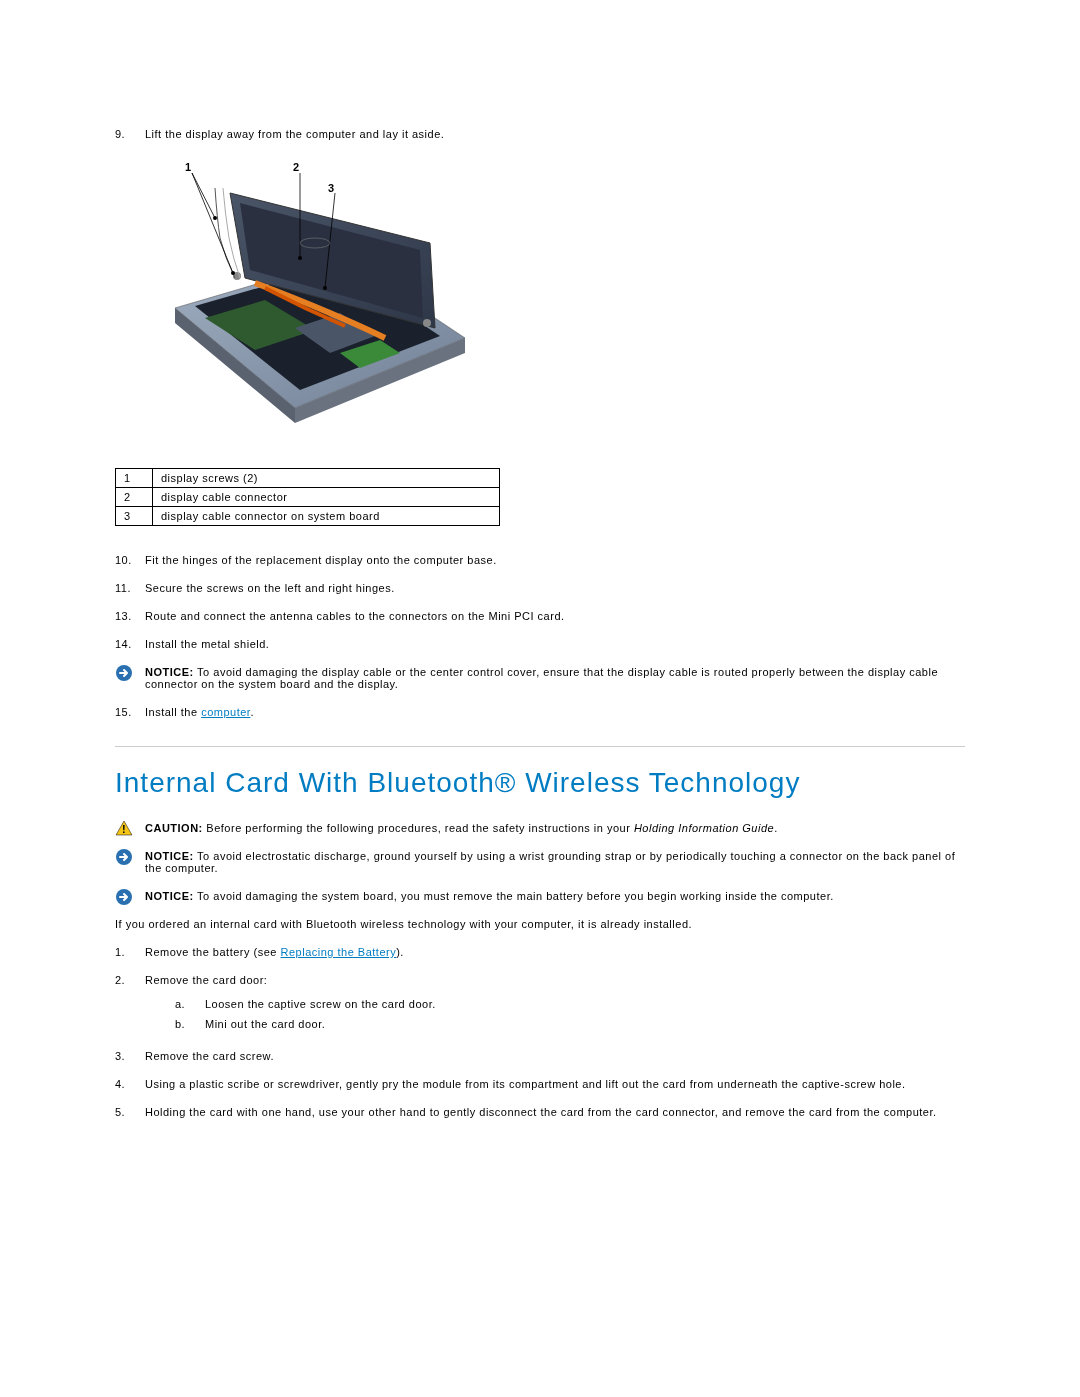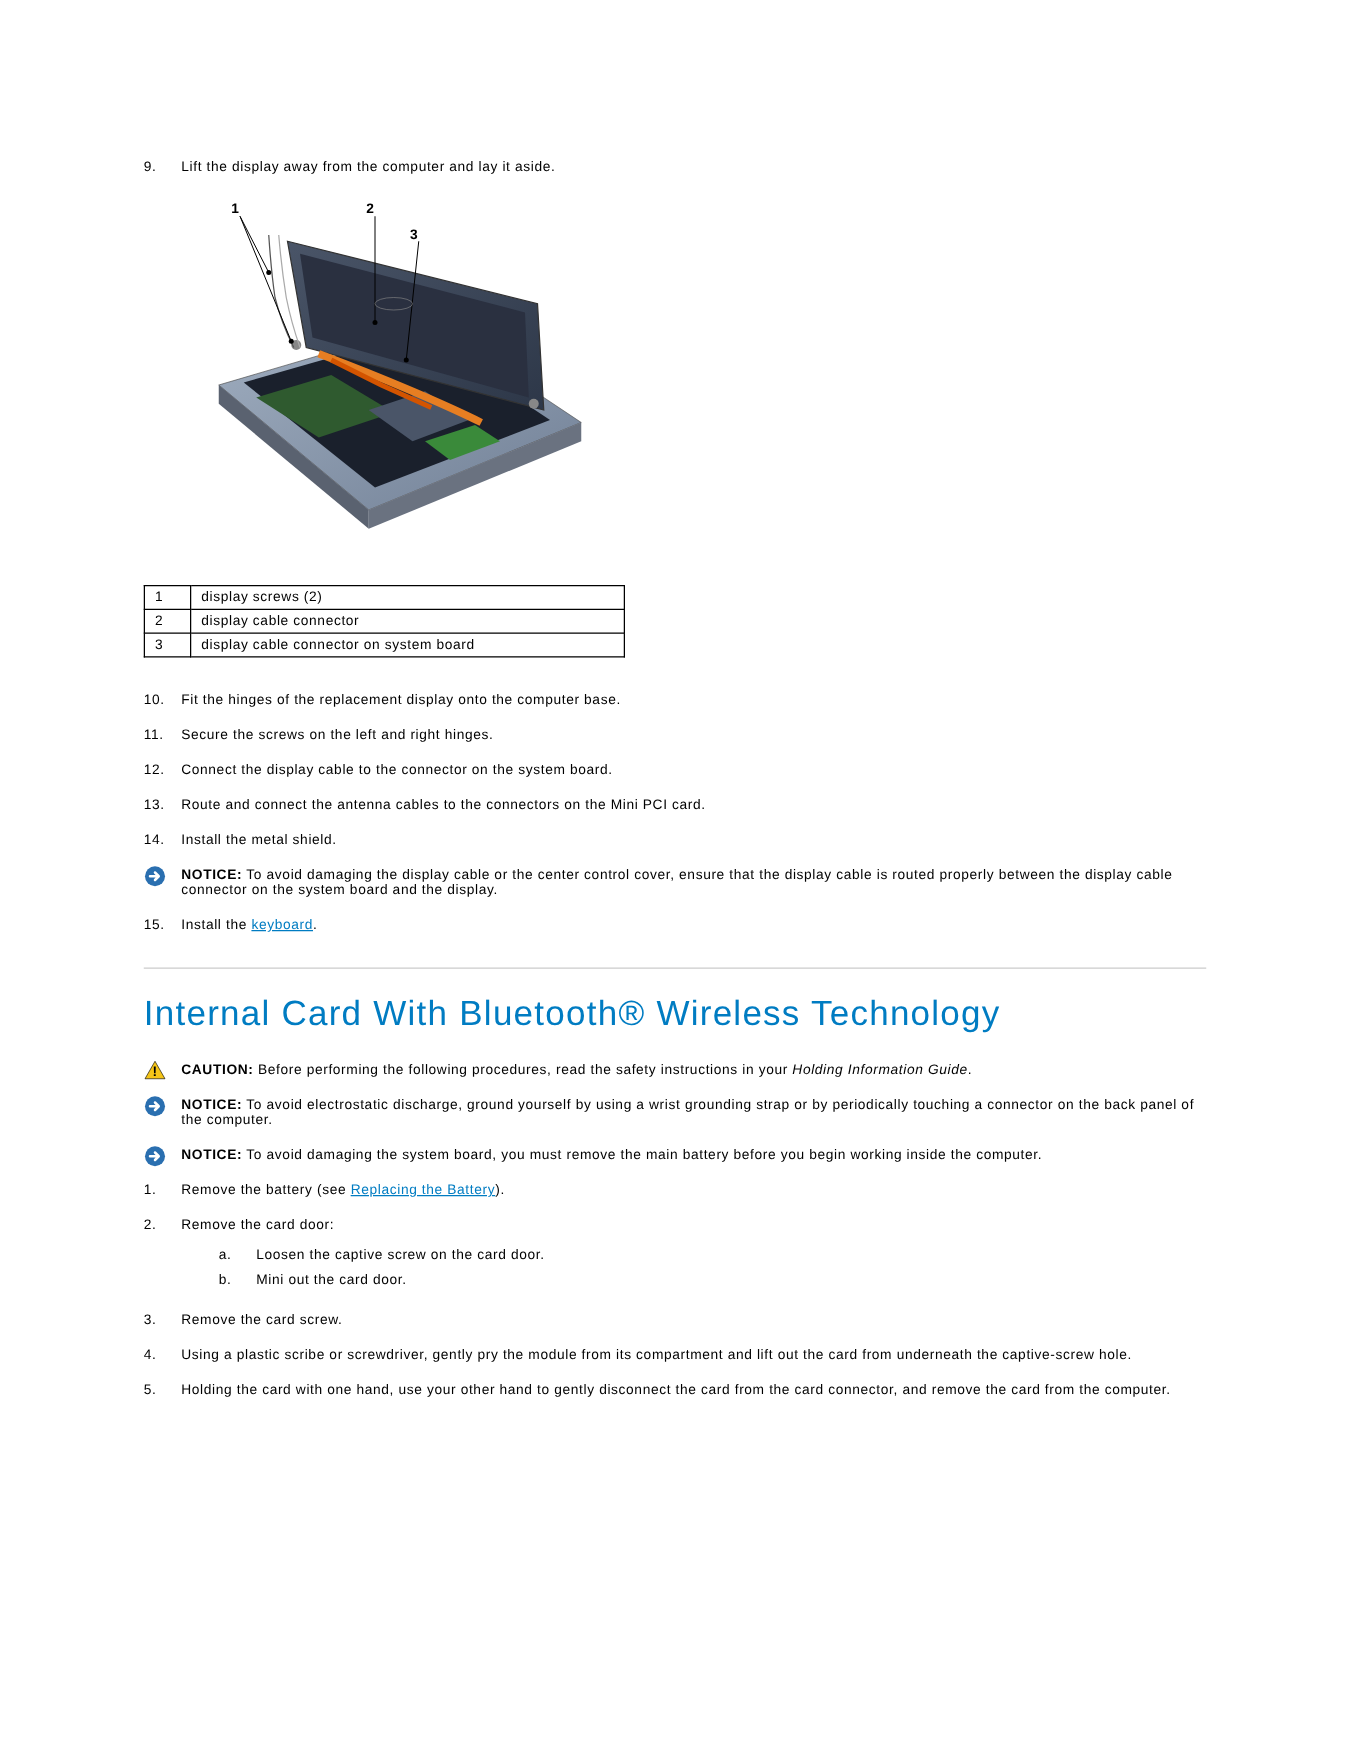--- a/index.html
+++ b/index.html
@@ -205,45 +205,41 @@
   <ol class="step-list">
     <li class="step-item">
       <span class="step-num">10.</span>
       <span>Fit the hinges of the replacement display onto the computer base.</span>
     </li>
     <li class="step-item">
       <span class="step-num">11.</span>
       <span>Secure the screws on the left and right hinges.</span>
     </li>
     <li class="step-item">
-      <span class="step-num">12.</span>
-      <span>Connect the display cable to the connector on the system board.</span>
-    </li>
-    <li class="step-item">
       <span class="step-num">13.</span>
       <span>Route and connect the antenna cables to the connectors on the Mini PCI card.</span>
     </li>
     <li class="step-item">
       <span class="step-num">14.</span>
       <span>Install the metal shield.</span>
     </li>
   </ol>
 
   <div class="notice-block">
     <svg class="notice-icon" viewBox="0 0 18 18">
       <circle cx="9" cy="9" r="8" fill="#2a6fb0"></circle>
       <path d="M 5,9 L 11,9 M 9,6 L 12,9 L 9,12" stroke="#fff" stroke-width="2" fill="none" stroke-linecap="round" stroke-linejoin="round"></path>
     </svg>
     <span class="notice-label">NOTICE:</span><span> To avoid damaging the display cable or the center control cover, ensure that the display cable is routed properly between the display cable connector on the system board and the display.</span>
   </div>
 
   <ol class="step-list">
     <li class="step-item">
       <span class="step-num">15.</span>
-      <span>Install the </span><a class="link">keyboard</a><span>.</span>
+      <span>Install the </span><a class="link">computer</a><span>.</span>
     </li>
   </ol>
 
   <hr>
 
   <h2 class="section-heading">Internal Card With Bluetooth® Wireless Technology</h2>
 
   <div class="notice-block">
     <svg class="caution-icon" viewBox="0 0 18 16">
       <polygon points="9,1 17,15 1,15" fill="#f5c518" stroke="#000" stroke-width="0.5"></polygon>
@@ -261,20 +257,21 @@
   </div>
 
   <div class="notice-block">
     <svg class="notice-icon" viewBox="0 0 18 18">
       <circle cx="9" cy="9" r="8" fill="#2a6fb0"></circle>
       <path d="M 5,9 L 11,9 M 9,6 L 12,9 L 9,12" stroke="#fff" stroke-width="2" fill="none" stroke-linecap="round" stroke-linejoin="round"></path>
     </svg>
     <span class="notice-label">NOTICE:</span><span> To avoid damaging the system board, you must remove the main battery before you begin working inside the computer.</span>
   </div>
 
+  <div class="intro-text">If you ordered an internal card with Bluetooth wireless technology with your computer, it is already installed.</div>
 
   <ol class="step-list">
     <li class="step-item">
       <span class="step-num">1.</span>
       <span>Remove the battery (see </span><a class="link">Replacing the Battery</a><span>).</span>
     </li>
     <li class="step-item">
       <span class="step-num">2.</span>
       <span>Remove the card door:</span>
       <ol class="sub-list">

